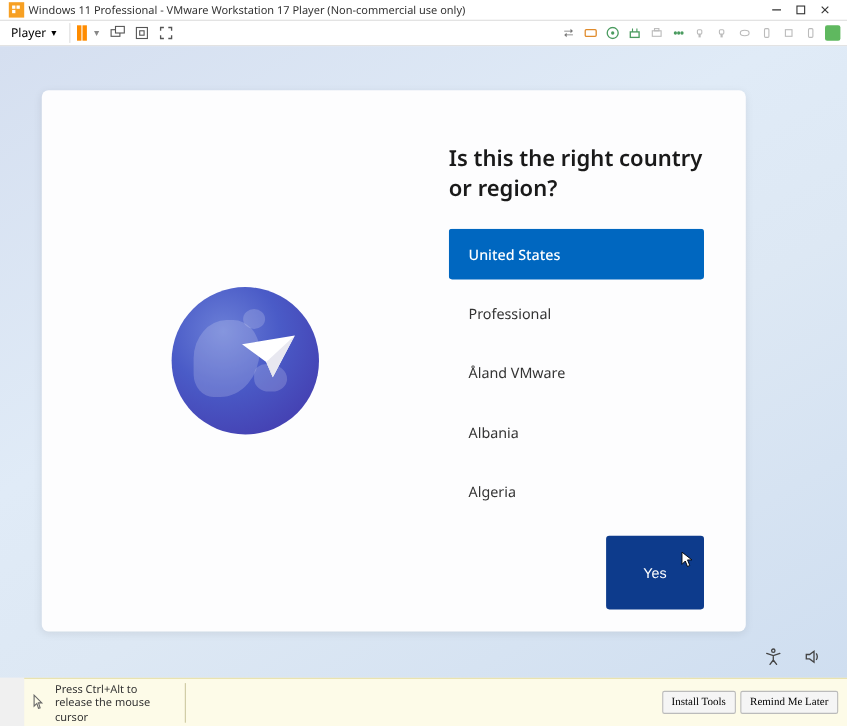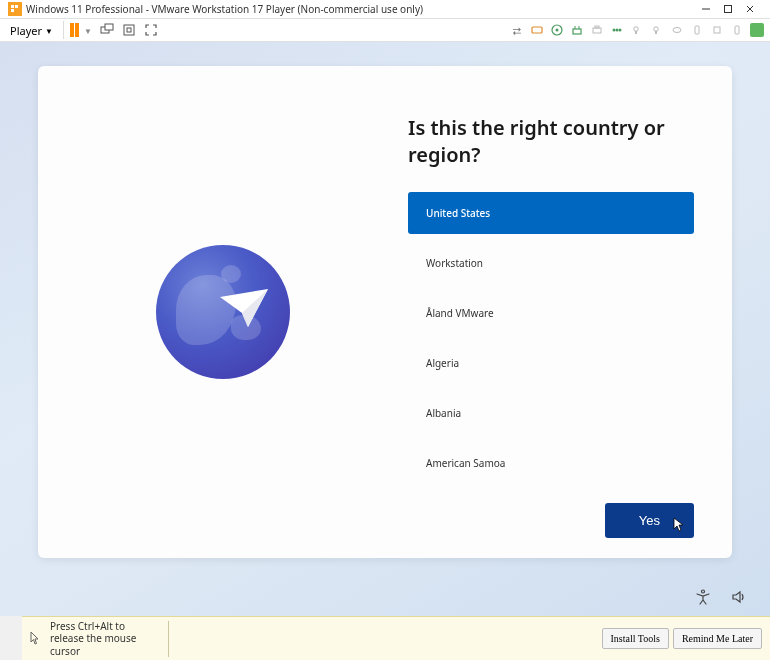--- a/index.html
+++ b/index.html
@@ -22,38 +22,38 @@
   .tb-icon { width: 14px; height: 14px; display: flex; align-items: center; justify-content: center; cursor: pointer; color: #555; }
   .tb-spacer { flex: 1; }
   .tb-icons-right { display: flex; align-items: center; gap: 6px; color: #999; }
   .tb-icons-right .tb-icon { color: #bbb; }
   .tb-icons-right .active { color: #4a9b5f; }
   .tb-icons-right .end { width: 14px; height: 14px; background: #5fb85f; border-radius: 2px; }
 
   
   .vm-area { position: relative; width: 770px; height: 574px; background: linear-gradient(150deg, #d5dff0 0%, #e0ebf7 40%, #dde8f4 60%, #cfdef0 100%); }
 
-  .oobe-card { position: absolute; left: 38px; top: 24px; width: 694px; height: 492px; background: #fdfdfe; border-radius: 6px; box-shadow: 0 2px 8px rgba(0,0,0,0.08); display: flex; }
+  .oobe-card { position: absolute; left: 38px; top: 40px; width: 640px; height: 492px; background: #fdfdfe; border-radius: 6px; box-shadow: 0 2px 8px rgba(0,0,0,0.08); display: flex; }
 
   .oobe-left { width: 370px; display: flex; align-items: center; justify-content: center; }
   .globe-wrap { width: 134px; height: 134px; position: relative; }
   .globe { width: 134px; height: 134px; border-radius: 50%; background: radial-gradient(circle at 35% 30%, #6b7fd7 0%, #4a5bc7 40%, #4234a8 100%); position: relative; overflow: hidden; }
   .continent { position: absolute; background: rgba(255,255,255,0.18); border-radius: 50%; }
   .c1 { width: 60px; height: 70px; left: 20px; top: 30px; border-radius: 50% 40% 60% 30%; }
   .c2 { width: 30px; height: 25px; left: 75px; top: 70px; border-radius: 40% 60% 50% 50%; }
   .c3 { width: 20px; height: 18px; left: 65px; top: 20px; border-radius: 50%; }
   .plane { position: absolute; left: 62px; top: 42px; }
 
   .oobe-right { flex: 1; padding: 48px 28px 20px 0; display: flex; flex-direction: column; }
   .oobe-title { font-size: 20px; font-weight: 600; color: #1a1a1a; margin-bottom: 24px; }
   .region-list { flex: 1; overflow: hidden; padding-right: 10px; }
-  .region-item { padding: 14px 18px; font-size: 10px; color: #333; cursor: pointer; border-radius: 3px; margin-bottom: 8px; }
+  .region-item { padding: 14px 18px; font-size: 13px; color: #333; cursor: pointer; border-radius: 3px; margin-bottom: 8px; }
   .region-item.selected { background: #0067c0; color: #fff; font-weight: 500; }
   .oobe-actions { display: flex; justify-content: flex-end; margin-top: 8px; padding-right: 10px; }
-  .yes-btn { background: #0d3b8c; color: #fff; border: none; padding: 10px 34px; font-size: 13px; border-radius: 3px; cursor: pointer; position: relative; }
+  .yes-btn { background: #0d3b8c; color: #fff; border: none; padding: 26px 34px; font-size: 13px; border-radius: 3px; cursor: pointer; position: relative; }
   .cursor-arrow { position: absolute; left: 68px; top: 14px; }
 
   .oobe-bottom-icons { position: absolute; bottom: 10px; right: 22px; display: flex; gap: 18px; color: #555; }
   .sys-icon { width: 18px; height: 18px; display: flex; align-items: center; justify-content: center; cursor: pointer; }
 
   
   .status-bar { height: 44px; background: #fdfbe8; border-top: 1px solid #e0d998; display: flex; align-items: center; padding: 4px 8px; font-size: 10px; color: #333; gap: 8px; margin-left: 22px; }
   .status-cursor-icon { width: 12px; height: 16px; flex-shrink: 0; color: #555; }
   .status-msg { line-height: 1.25; max-width: 110px; }
   .status-sep { width: 1px; height: 36px; background: #ccc8a0; }
@@ -209,24 +209,24 @@
           <path d="M2 10 L50 2 L30 40 L24 26 L2 10 Z" fill="#ffffff"></path>
           <path d="M24 26 L50 2 L30 40 Z" fill="#e8e8f0"></path>
           <path d="M24 26 L28 34 L30 40" fill="#d8d8e8"></path>
         </svg>
       </div>
     </div>
     <div class="oobe-right">
       <h1 class="oobe-title">Is this the right country or region?</h1>
       <div class="region-list">
         <div class="region-item selected">United States</div>
-        <div class="region-item">Workstation</div>
+        <div class="region-item">Professional</div>
         <div class="region-item">Åland VMware</div>
+        <div class="region-item">Albania</div>
         <div class="region-item">Algeria</div>
-        <div class="region-item">Albania</div>
         <div class="region-item">American Samoa</div>
 
       </div>
       <div class="oobe-actions">
         <button class="yes-btn">
           <span>Yes</span>
           <svg class="cursor-arrow" width="12" height="16" viewBox="0 0 12 16">
               <path d="M1 1 L1 12 L4 9 L6 14 L8 13 L6 8 L10 8 Z" fill="#fff" stroke="#000" stroke-width="0.8"></path>
             </svg>
         </button>

